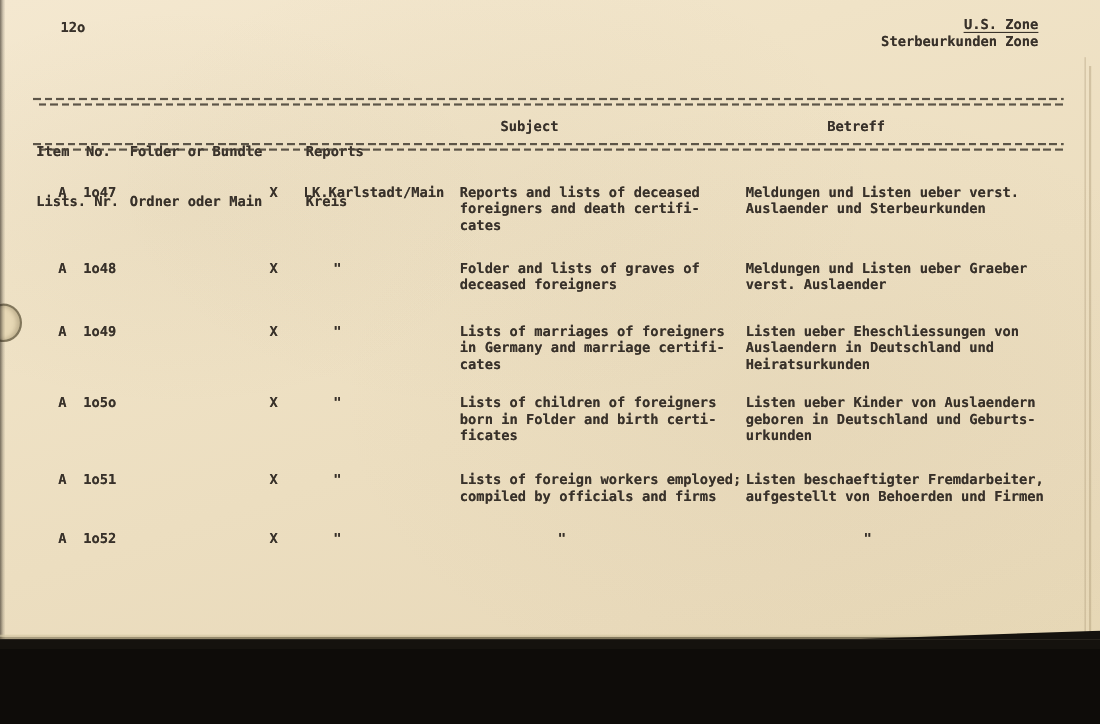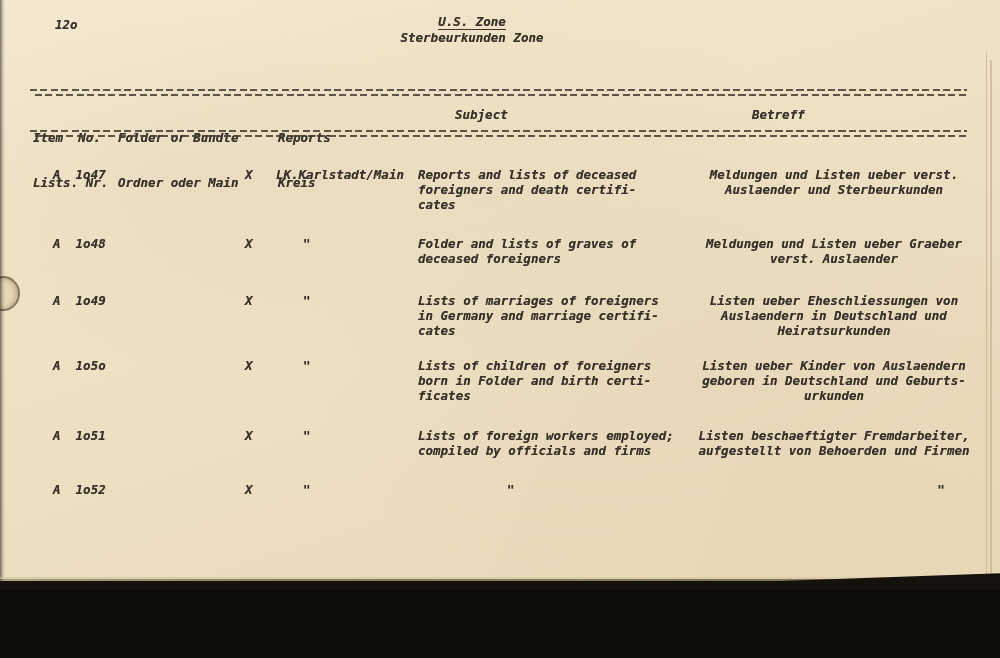--- a/index.html
+++ b/index.html
@@ -12,62 +12,61 @@
     font-size: 12.5px;
     line-height: 15px;
     font-weight: 700;
     color: #38312a;
     text-shadow: 0 0 0.6px rgba(56, 49, 42, 0.65);
     background:
       radial-gradient(ellipse 420px 260px at 16% 32%, rgba(146,126,88,0.06), rgba(146,126,88,0) 70%),
       radial-gradient(ellipse 500px 300px at 45% 28%, rgba(146,126,88,0.05), rgba(146,126,88,0) 70%),
       radial-gradient(ellipse 600px 400px at 72% 62%, rgba(150,132,95,0.05), rgba(150,132,95,0) 70%),
       linear-gradient(162deg, #f4e8d0 0%, #f0e3c7 28%, #ecdec0 58%, #e9dabb 82%, #e6d7b5 100%);
-    font-style: italic;
   }
   .abs { position: absolute; white-space: pre-wrap; }
 
   
   .rule {
     position: absolute;
     left: 30px;
     width: 937px;
     height: 7px;
     background-image:
       repeating-linear-gradient(90deg, #494237 0 7px, rgba(0,0,0,0) 7px 10.5px),
       repeating-linear-gradient(90deg, #494237 0 7px, rgba(0,0,0,0) 7px 10.5px);
     background-size: 100% 2px, 100% 2px;
     background-repeat: no-repeat, no-repeat;
     background-position: 0 0, 5px 100%;
     opacity: 0.88;
   }
   .rule-top { top: 89px; }
   .rule-bottom { top: 130px; }
 
-  .title-block { position: absolute; top: 14px; left: 0; width: 944px; text-align: center; }
+  .title-block { position: absolute; top: 14px; left: 0; width: 944px; text-align: right; }
   .title-en { display: inline-block; border-bottom: 1.5px solid #3a332b; padding-bottom: 0px; }
   .title-de { display: block; }
 
   .page-number { position: absolute; top: 17px; left: 55px; }
 
   .header-row { position: absolute; top: 100px; left: 0; width: 100%; }
   .hcol { position: absolute; white-space: pre-wrap; }
   .hcol-item     { left: 33px; }
   .hcol-folder   { left: 118px; }
   .hcol-district { left: 278px; }
   .hcol-subject  { left: 455px; top: 7px; }
   .hcol-betreff  { left: 752px; top: 7px; }
 
   .row { position: absolute; left: 0; width: 100%; }
   .c { position: absolute; white-space: pre-wrap; margin-left: 20px; }
   .c-item     { left: 33px; }
   .c-folder   { left: 225px; }
   .c-district { left: 256px; width: 138px; }
   .c-subject  { left: 398px; width: 258px; }
-  .c-betreff  { left: 658px; width: 312px; text-align: center; }
+  .c-betreff  { left: 658px; width: 312px; }
 
   
   .left-edge {
     position: absolute; left: 0; top: 0; bottom: 9px; width: 5px;
     background: linear-gradient(90deg, rgba(38,32,24,0.6), rgba(38,32,24,0.18) 55%, rgba(38,32,24,0));
   }
   .right-edge-1 { position: absolute; top: 52px; bottom: 14px; right: 13px; width: 1px; background: rgba(150,130,95,0.38); }
   .right-edge-2 { position: absolute; top: 60px; bottom: 14px; right: 8px;  width: 2px; background: rgba(172,153,116,0.42); }
 
   .punch-hole {

